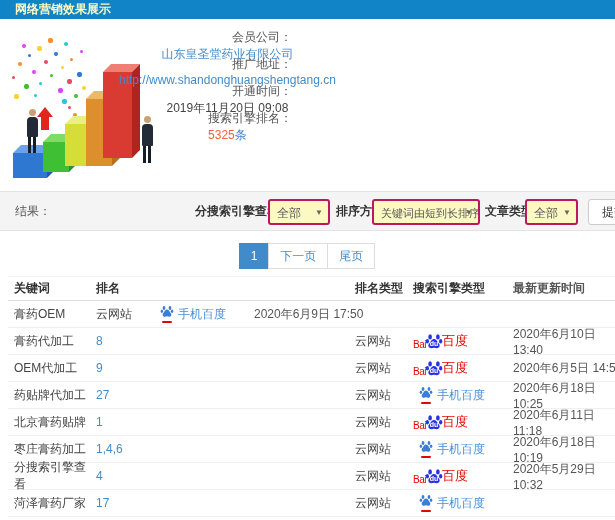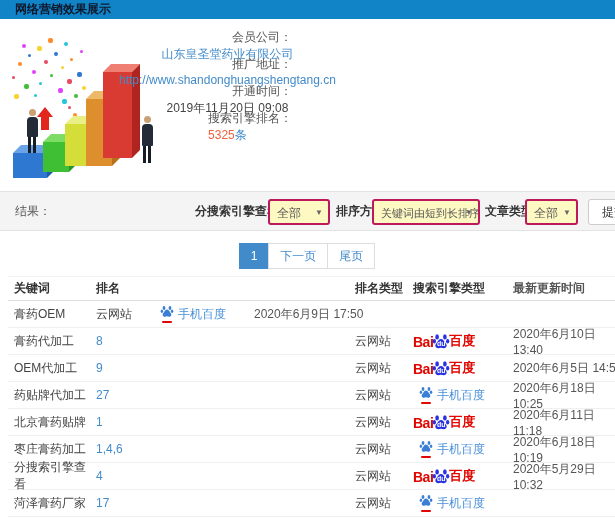--- a/index.html
+++ b/index.html
@@ -1,20 +1,20 @@
 <!DOCTYPE html>
 <html style="--header-bg: #1184c8; --link: #428bca; --accent: #f0613e; --baidu-red: #e10601; --baidu-blue: #2932e1;"><head>
 <meta charset="utf-8">
 <style>
   * { margin:0; padding:0; box-sizing:border-box; }
   body { font-family:"Liberation Sans","DejaVu Sans",sans-serif; background:#fff; }
   #app { position:relative; width:615px; height:520px; background:#fff; overflow:hidden; font-size:12px; color:#444; }
 
   
-  .titlebar { position:absolute; top:0; left:0; width:615px; height:19px; background:var(--header-bg,#1184c8); color:#0f172a; font-weight:bold; line-height:19px; padding-left:15px; font-size:12px; }
+  .titlebar { position:absolute; top:0; left:0; width:615px; height:19px; background:var(--header-bg,#1184c8); color:#fef9c3; font-weight:bold; line-height:19px; padding-left:15px; font-size:12px; }
 
   
   .info-fields { position:absolute; left:110px; top:29px; }
   .ifield { display:flex; align-items:center; height:27px;flex-direction:column; }
   .ifield .lbl { width:138px; text-align:right; color:#555; }
   .ifield .val { margin-left:9px; color:#444; }
   .ifield .val.link { color:var(--link,#428bca); cursor:pointer; }
   .val-orange { color:var(--accent,#f0613e); }
   .val-blue { color:var(--link,#428bca); }
 
@@ -58,24 +58,24 @@
   .col4 { width:100px; padding-left:6px; display:flex; align-items:center; }
   .col5 { width:116px; padding-left:6px; color:#555; }
   .rank-link { color:var(--link,#428bca); cursor:pointer; }
 
   
   .m-logo { display:inline-flex; align-items:center; margin-left:6px; }
   .paw-wrap { position:relative; display:inline-block; width:14px; }
   .paw-wrap .redline { display:block; width:10px; height:2px; background:var(--baidu-red,#e10601); margin:0 auto; border-radius:1px; }
   .m-text { color:#4a90d9; margin-left:4px; }
   .b-logo { display:inline-flex; align-items:flex-end; }
-  .b-bai { color:var(--baidu-red,#e10601); font-size:14px; font-weight:bold; letter-spacing:-0.5px; }
+  .b-bai { color:var(--baidu-red,#e10601); font-size:10px; font-weight:normal; letter-spacing:-0.5px; }
   .b-paw { position:relative; width:18px; height:17px; margin:0 -1px; }
   .b-du { position:absolute; left:50%; top:56%; transform:translate(-50%,-50%); color:#fff; font-style:normal; font-size:7px; font-weight:bold; }
-  .b-cn { color:var(--baidu-red,#e10601); font-size:13px; font-weight:bold; }
+  .b-cn { color:var(--baidu-red,#e10601); font-size:13px; font-weight:normal; }
 </style>
 </head>
 <body>
 
 <div id="app">
 
   <div class="titlebar">网络营销效果展示</div>
 
   <div class="illus">
     <div class="confetti">

